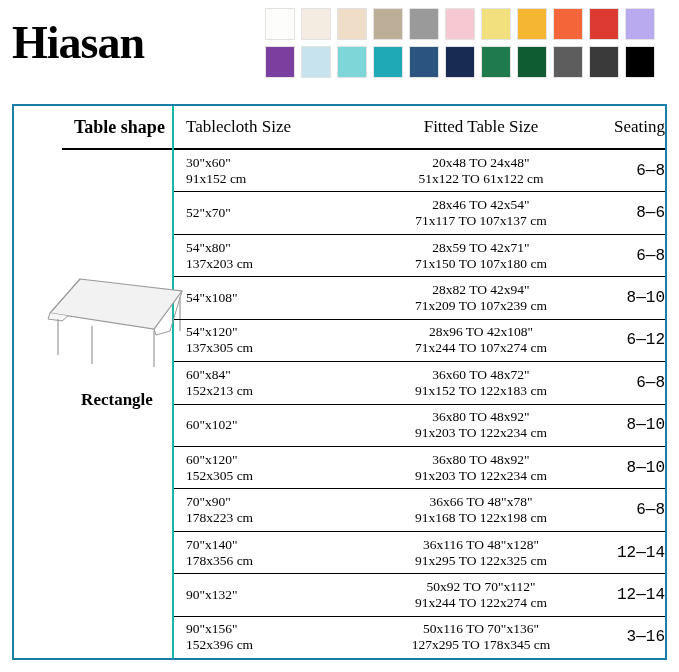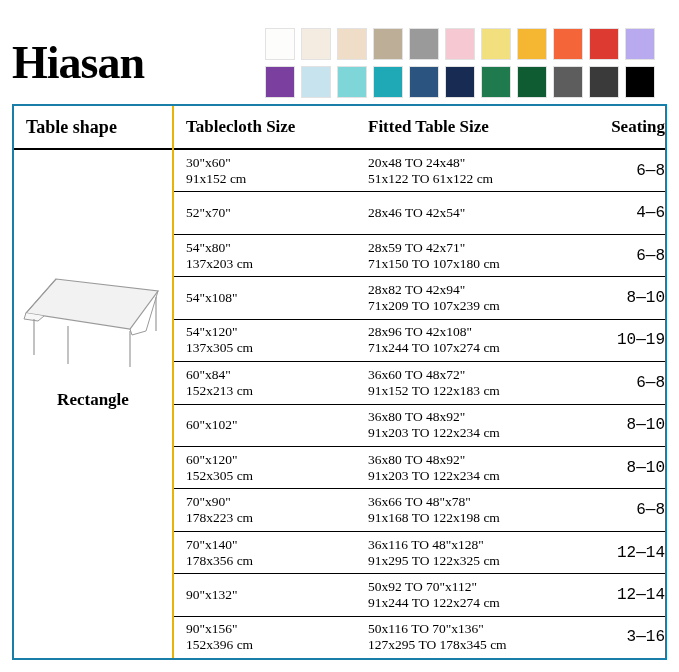--- a/index.html
+++ b/index.html
@@ -16,21 +16,20 @@
     overflow: hidden;
   }
 
   
   .header {
     display: flex;
     align-items: flex-start;
     padding: 6px 22px 0 12px;
     height: 86px;
     box-sizing: border-box;
-    margin-top: 20px;
   }
   .brand {
     font-family: "Liberation Serif", serif;
     font-weight: bold;
     font-size: 46px;
     letter-spacing: -1px;
     line-height: 1;
     padding-top: 14px;
     white-space: nowrap;
   }
@@ -65,24 +64,25 @@
 
   .grid {
     display: flex;
     height: 100%;
     box-sizing: border-box;
   }
 
   
   .shape-col {
     width: 160px;
-    border-right: 2px solid #eab308;
+    border-right: 2px solid #14b8a6;
     box-sizing: border-box;
     display: flex;
     flex-direction: column;
+    padding-left: 48px;
   }
   .shape-head {
     height: 44px;
     display: flex;
     align-items: center;
     padding-left: 12px;
     font-family: "Liberation Serif", serif;
     font-weight: bold;
     font-size: 18px;
     border-bottom: 2px solid #000;
@@ -114,39 +114,39 @@
     display: flex;
     flex-direction: column;
   }
   .thead {
     height: 44px;
     display: flex;
     align-items: center;
     border-bottom: 2px solid #000;
     box-sizing: border-box;
     font-family: "Liberation Serif", serif;
-    font-weight: bold;
+    font-weight: normal;
     font-size: 17px;
   }
   .rows {
     flex: 1;
     display: flex;
     flex-direction: column;
   }
   .row {
     flex: 1;
     display: flex;
     align-items: center;
     border-bottom: 1px solid #000;
     box-sizing: border-box;
   }
   .row:last-child { border-bottom: none; }
 
   .c-tc { width: 190px; padding-left: 12px; box-sizing: border-box; }
-  .c-ft { width: 230px; padding-left: 4px; box-sizing: border-box; }
+  .c-ft { width: 230px; padding-left: 4px; box-sizing: border-box; text-align: center; }
   .c-st { flex: 1; padding-left: 10px; box-sizing: border-box; text-align: right; }
 
   .thead .c-tc { padding-left: 12px; }
   .thead .c-ft { padding-left: 4px; }
   .thead .c-st { padding-left: 8px; }
 
   .sz-line {
     font-family: "Liberation Serif", serif;
     font-size: 13.5px;
     line-height: 16px;
@@ -230,22 +230,23 @@
               <div class="sz-line">51x122 TO 61x122  cm</div>
             </div>
             <div class="c-st seat">6—8</div>
           </div>
           <div class="row">
             <div class="c-tc">
               <div class="sz-line">52"x70"</div>
             </div>
             <div class="c-ft">
               <div class="sz-line">28x46 TO 42x54"</div>
-            </div>
-            <div class="c-st seat">4—6</div>
+              <div class="sz-line">71x117 TO 107x137 cm</div>
+            </div>
+            <div class="c-st seat">8—6</div>
           </div>
           <div class="row">
             <div class="c-tc">
               <div class="sz-line">54"x80"</div>
               <div class="sz-line">137x203 cm</div>
             </div>
             <div class="c-ft">
               <div class="sz-line">28x59 TO 42x71"</div>
               <div class="sz-line">71x150 TO 107x180 cm</div>
             </div>
@@ -263,21 +264,21 @@
           </div>
           <div class="row">
             <div class="c-tc">
               <div class="sz-line">54"x120"</div>
               <div class="sz-line">137x305 cm</div>
             </div>
             <div class="c-ft">
               <div class="sz-line">28x96 TO 42x108"</div>
               <div class="sz-line">71x244 TO 107x274 cm</div>
             </div>
-            <div class="c-st seat">10—19</div>
+            <div class="c-st seat">6—12</div>
           </div>
           <div class="row">
             <div class="c-tc">
               <div class="sz-line">60"x84"</div>
               <div class="sz-line">152x213 cm</div>
             </div>
             <div class="c-ft">
               <div class="sz-line">36x60 TO 48x72"</div>
               <div class="sz-line">91x152 TO 122x183 cm</div>
             </div>

